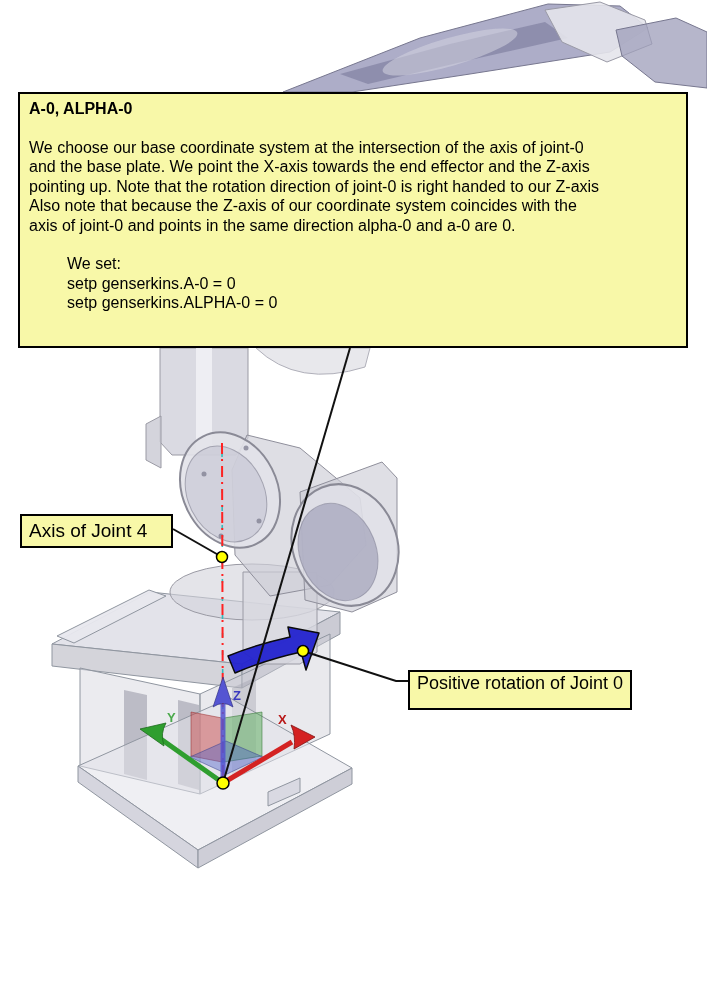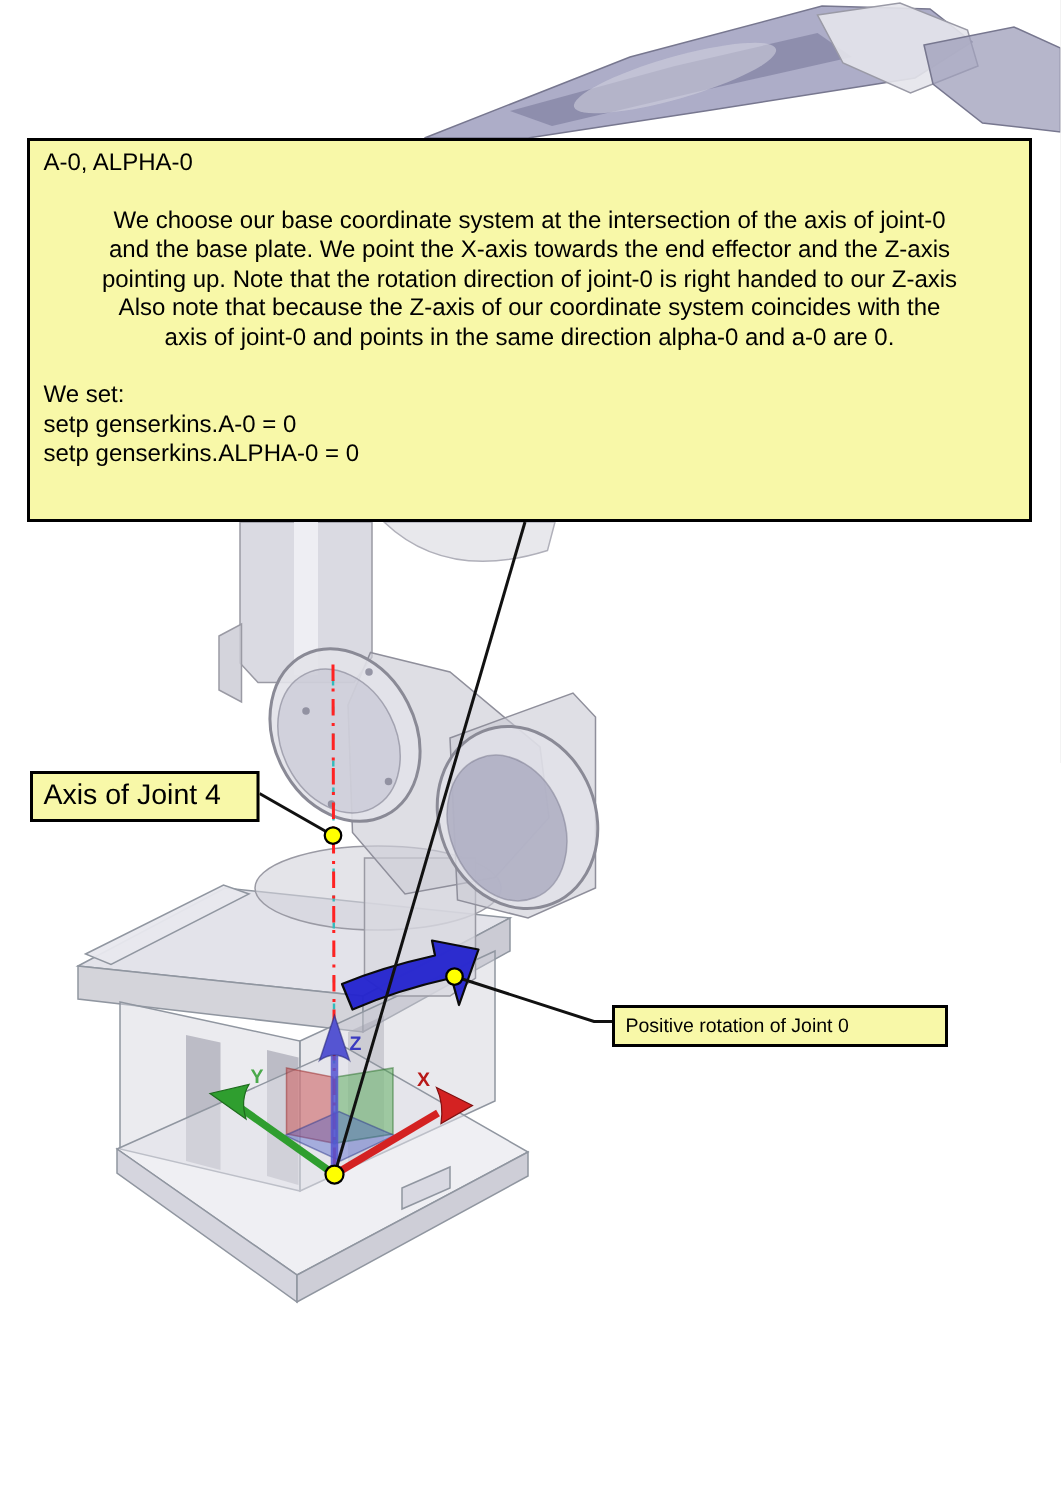--- a/index.html
+++ b/index.html
@@ -23,30 +23,30 @@
   #robot-svg{position:absolute;left:0;top:0;}
   .callout{
     position:absolute;background:var(--note-fill);
     border:2px solid var(--note-border);box-sizing:border-box;
     white-space:nowrap;overflow:hidden;
   }
   #note{
     left:18px;top:92px;width:670px;height:256px;
     padding:5px 9px;font-size:16px;line-height:19.5px;
   }
-  #note .note-title{white-space:pre-line;}
-  #note .note-body{white-space:pre-line;margin-top:19px;text-align:center;}
-  #note .note-settings{white-space:pre-line;margin-top:19px;}
+  #note .note-title{white-space:pre-line;font-weight:bold;}
+  #note .note-body{white-space:pre-line;margin-top:19px;}
+  #note .note-settings{white-space:pre-line;margin-top:19px;margin-left:38px;}
   #axis-callout{
     left:20px;top:514px;width:153px;height:34px;
     font-size:19px;line-height:29px;padding-left:7px;
   }
   #rotation-callout{
-    left:408px;top:670px;width:224px;height:28px;
-    font-size:13px;line-height:23px;padding-left:7px;
+    left:408px;top:670px;width:224px;height:40px;
+    font-size:18px;line-height:23px;padding-left:7px;
   }
   .axis-glyph{font-size:13px;font-weight:bold;}
 </style>
 </head>
 <body>
 
 <div id="canvas">
 
   <svg id="robot-svg" width="707" height="1000" viewBox="0 0 707 1000">
 

